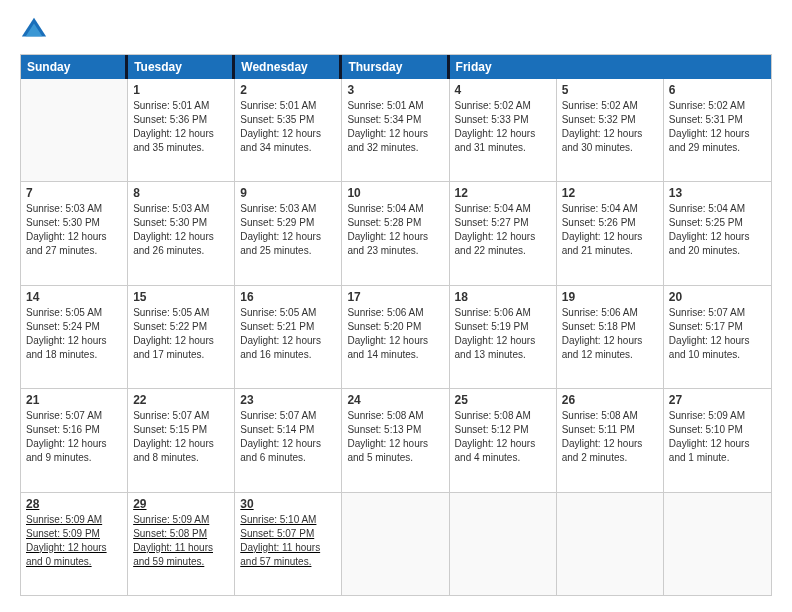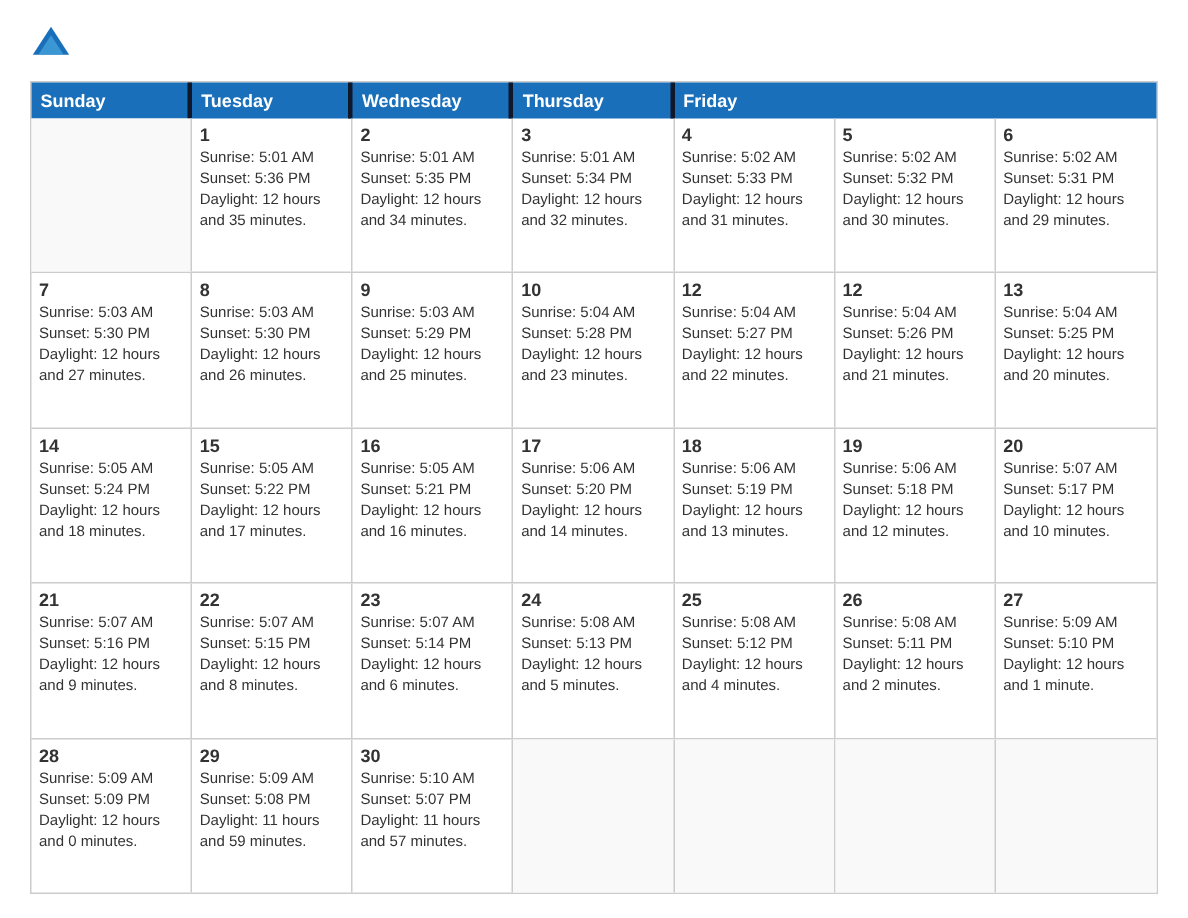--- a/index.html
+++ b/index.html
@@ -75,21 +75,21 @@
       flex: 1;
       display: flex;
       flex-direction: column;
     }
     .cal-row {
       flex: 1;
       display: grid;
       grid-template-columns: repeat(7, 1fr);
       border-bottom: 1px solid #ccc;
     }
-    .cal-row:last-child { border-bottom: none; }
+    .cal-row:last-child { border-bottom: none; text-decoration: underline; }
     .cal-cell {
       padding: 4px 5px;
       border-right: 1px solid #ccc;
       font-size: 9.5px;
       color: #333;
       vertical-align: top;
       overflow: hidden;
     }
     .cal-cell:last-child { border-right: none; }
     .cal-cell.empty { background: #f9f9f9; }

